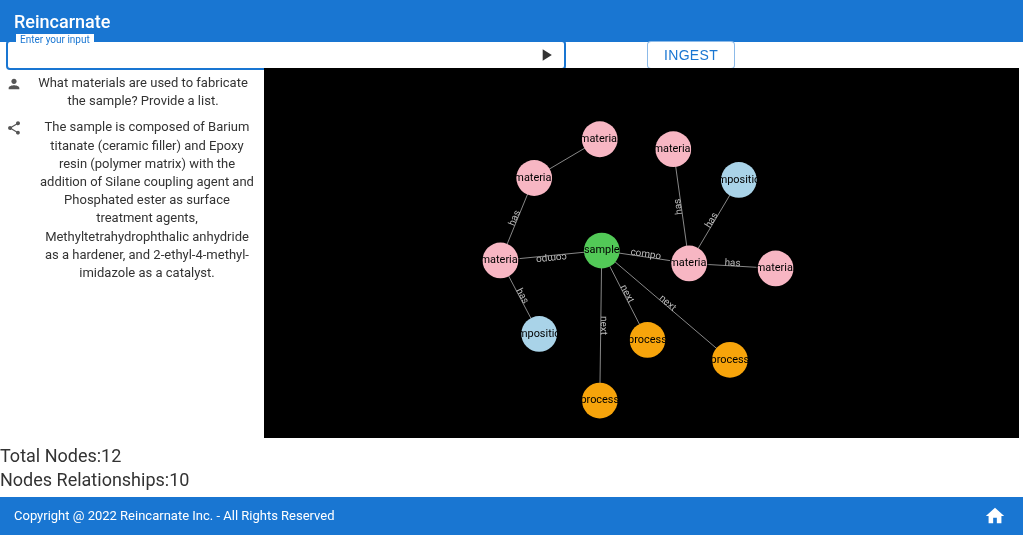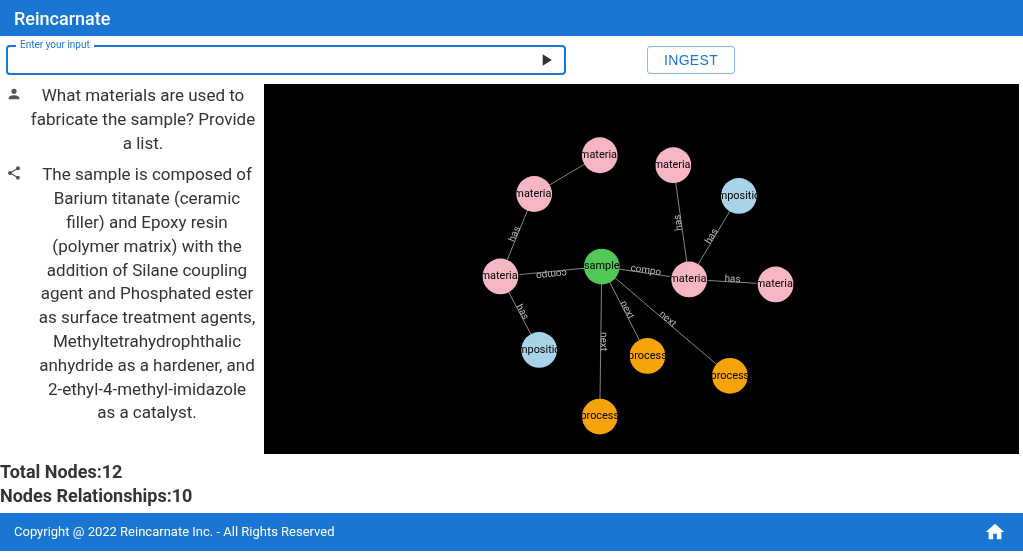--- a/index.html
+++ b/index.html
@@ -1,24 +1,24 @@
 <!DOCTYPE html>
 <html><head>
 <meta charset="utf-8">
 <style>
   * { box-sizing: border-box; margin: 0; padding: 0; }
   body { font-family: "Segoe UI", Roboto, Arial, sans-serif; background: #fff; color: #333; }
   .app-bar {
-    background: #1976d2; color: #fff; height: 36px;
+    background: #1976d2; color: #fff; height: 42px;
     display: flex; align-items: center; padding: 16px 14px;
     font-size: 18px; font-weight: 500;
   }
   .top-row {
     display: flex; align-items: center; gap: 20px;
-    padding: 6px 8px 6px 6px; height: 48px;
+    padding: 6px 8px 6px 6px; height: 26px;
   }
   .input-wrap {
     position: relative; width: 560px; height: 30px;
     border: 2px solid #1976d2; border-radius: 4px;
     display: flex; align-items: center; padding: 0 4px;
   }
   .input-label {
     position: absolute; top: -8px; left: 8px;
     background: #fff; padding: 0 4px;
     font-size: 10px; color: #1976d2;
@@ -38,38 +38,38 @@
     padding: 5px 16px; border-radius: 4px;
     font-size: 14px; font-weight: 500; letter-spacing: .3px;
     cursor: pointer;
   }
   .main {
     display: flex; gap: 6px; padding: 0 4px;
     height: 370px;
   }
   .left-col {
     width: 254px; flex: 0 0 254px;
-    padding: 0 2px; font-size: 17px;
+    padding: 0 2px; font-size: 13px; margin-top: 6px;
   }
   .row-user { display: flex; gap: 6px; margin-bottom: 8px; }
   .row-user .icon, .row-share .icon {
     width: 18px; flex: 0 0 18px; color: #555;
     padding-top: 2px;
   }
   .row-user .txt, .row-share .txt {
     flex: 1; text-align: center; line-height: 1.4;
   }
   .row-share { display: flex; gap: 14px; }
   .graph-panel {
     flex: 1; background: #000; position: relative; overflow: hidden;
   }
   .graph-svg { width: 100%; height: 100%; }
   .stats {
     padding: 6px 0 4px 0;
-    font-size: 18px; font-weight: 700; line-height: 1.35;
+    font-size: 18px; font-weight: 400; line-height: 1.35;
   }
   .footer {
     background: #1976d2; color: #fff;
     height: 38px; display: flex; align-items: center;
     padding: 0 14px; font-size: 13px;
   }
   .footer .home {
     margin-left: auto; width: 28px; height: 28px;
     display: flex; align-items: center; justify-content: center; cursor: pointer;
   }

